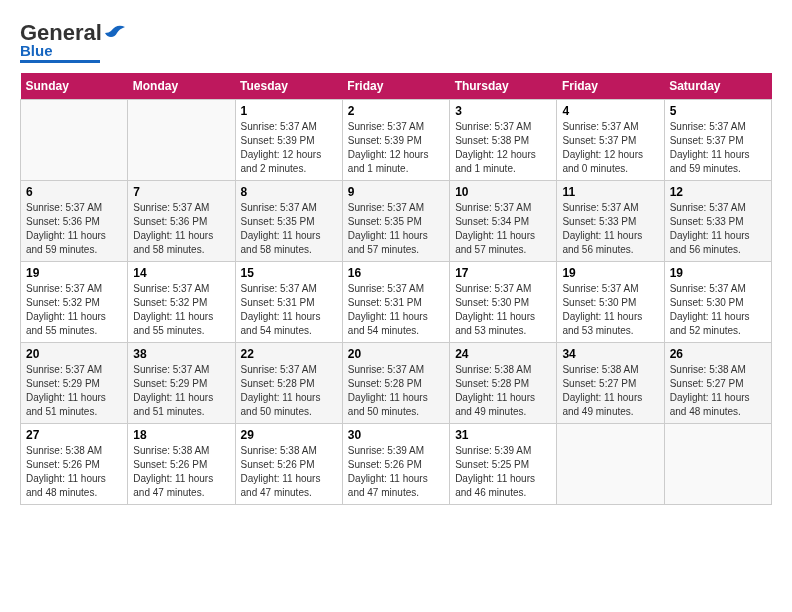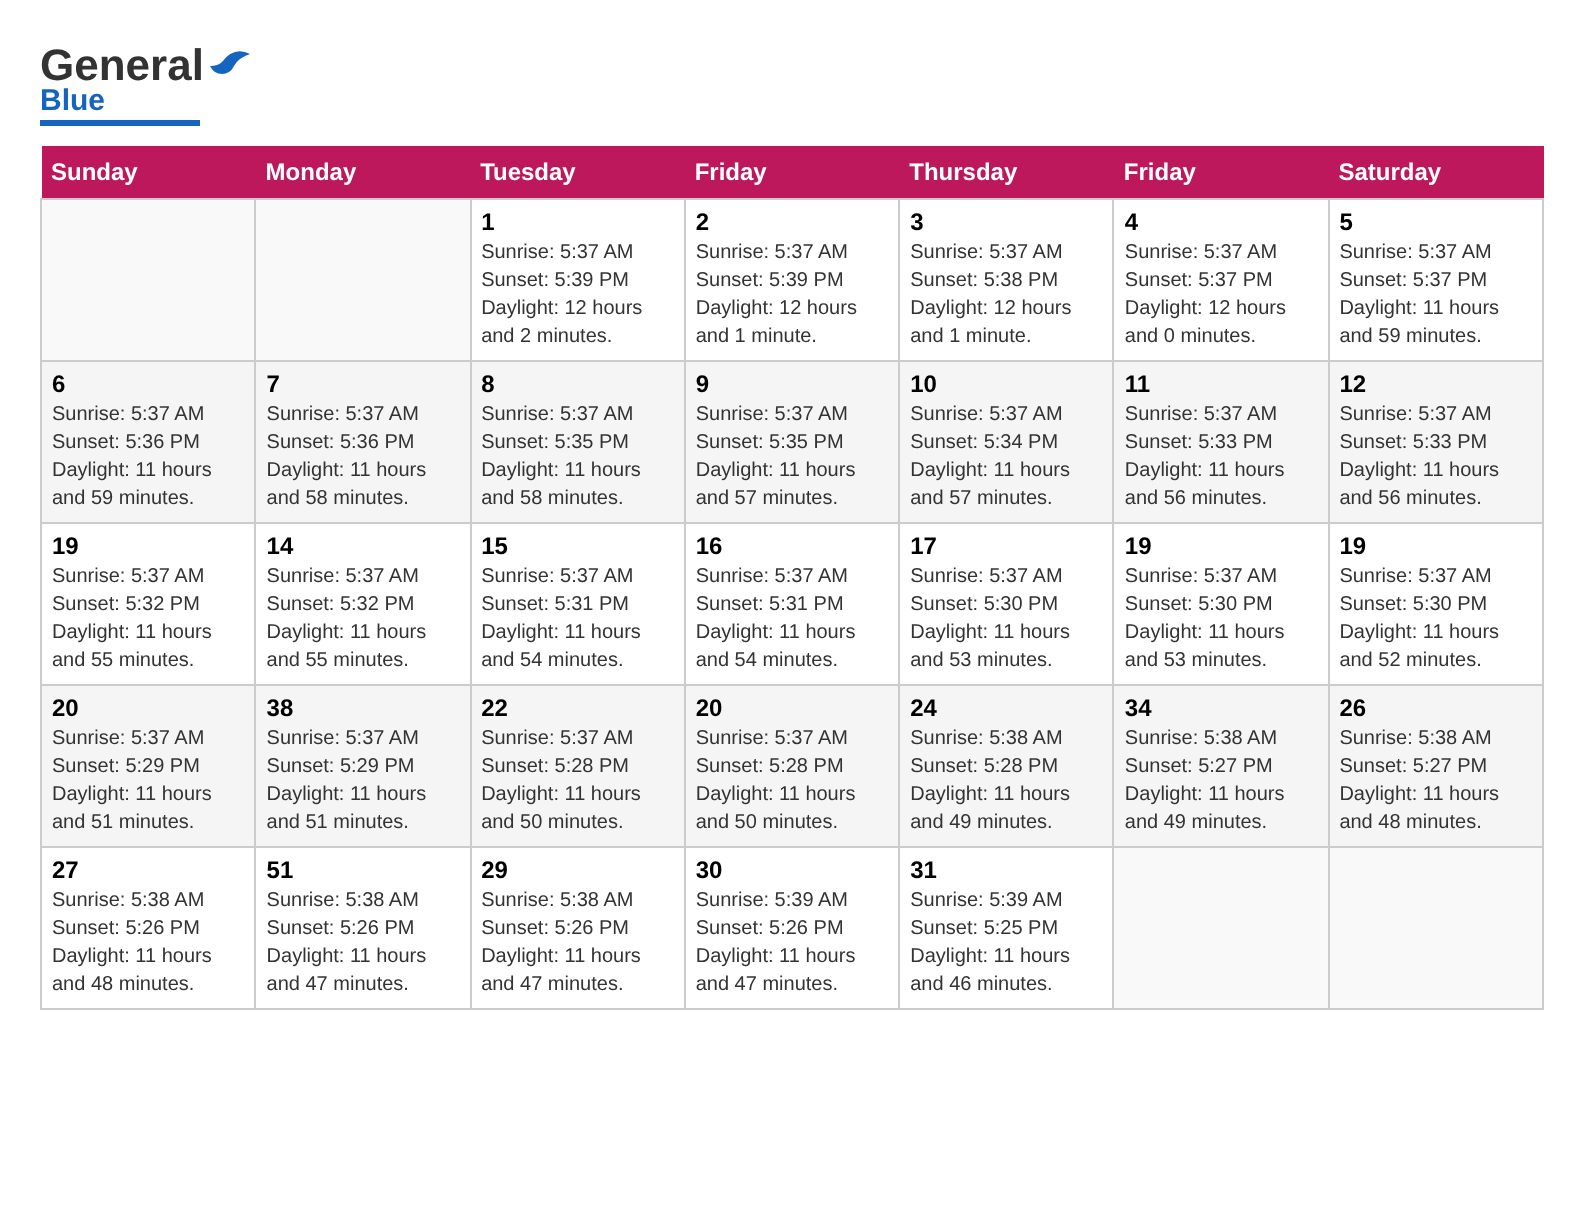--- a/index.html
+++ b/index.html
@@ -222,21 +222,21 @@
           <span class="day-num">26</span>
           <div class="day-info">Sunrise: 5:38 AM<br>Sunset: 5:27 PM<br>Daylight: 11 hours and 48 minutes.</div>
         </td>
       </tr>
       <tr>
         <td>
           <span class="day-num">27</span>
           <div class="day-info">Sunrise: 5:38 AM<br>Sunset: 5:26 PM<br>Daylight: 11 hours and 48 minutes.</div>
         </td>
         <td>
-          <span class="day-num">51</span>
+          <span class="day-num">18</span>
           <div class="day-info">Sunrise: 5:38 AM<br>Sunset: 5:26 PM<br>Daylight: 11 hours and 47 minutes.</div>
         </td>
         <td>
           <span class="day-num">29</span>
           <div class="day-info">Sunrise: 5:38 AM<br>Sunset: 5:26 PM<br>Daylight: 11 hours and 47 minutes.</div>
         </td>
         <td>
           <span class="day-num">30</span>
           <div class="day-info">Sunrise: 5:39 AM<br>Sunset: 5:26 PM<br>Daylight: 11 hours and 47 minutes.</div>
         </td>

